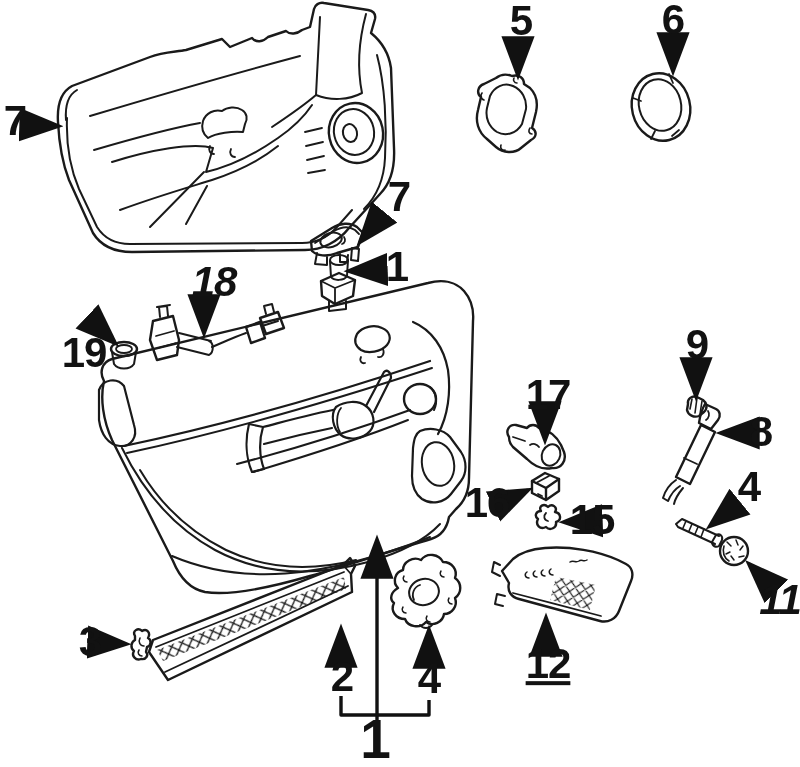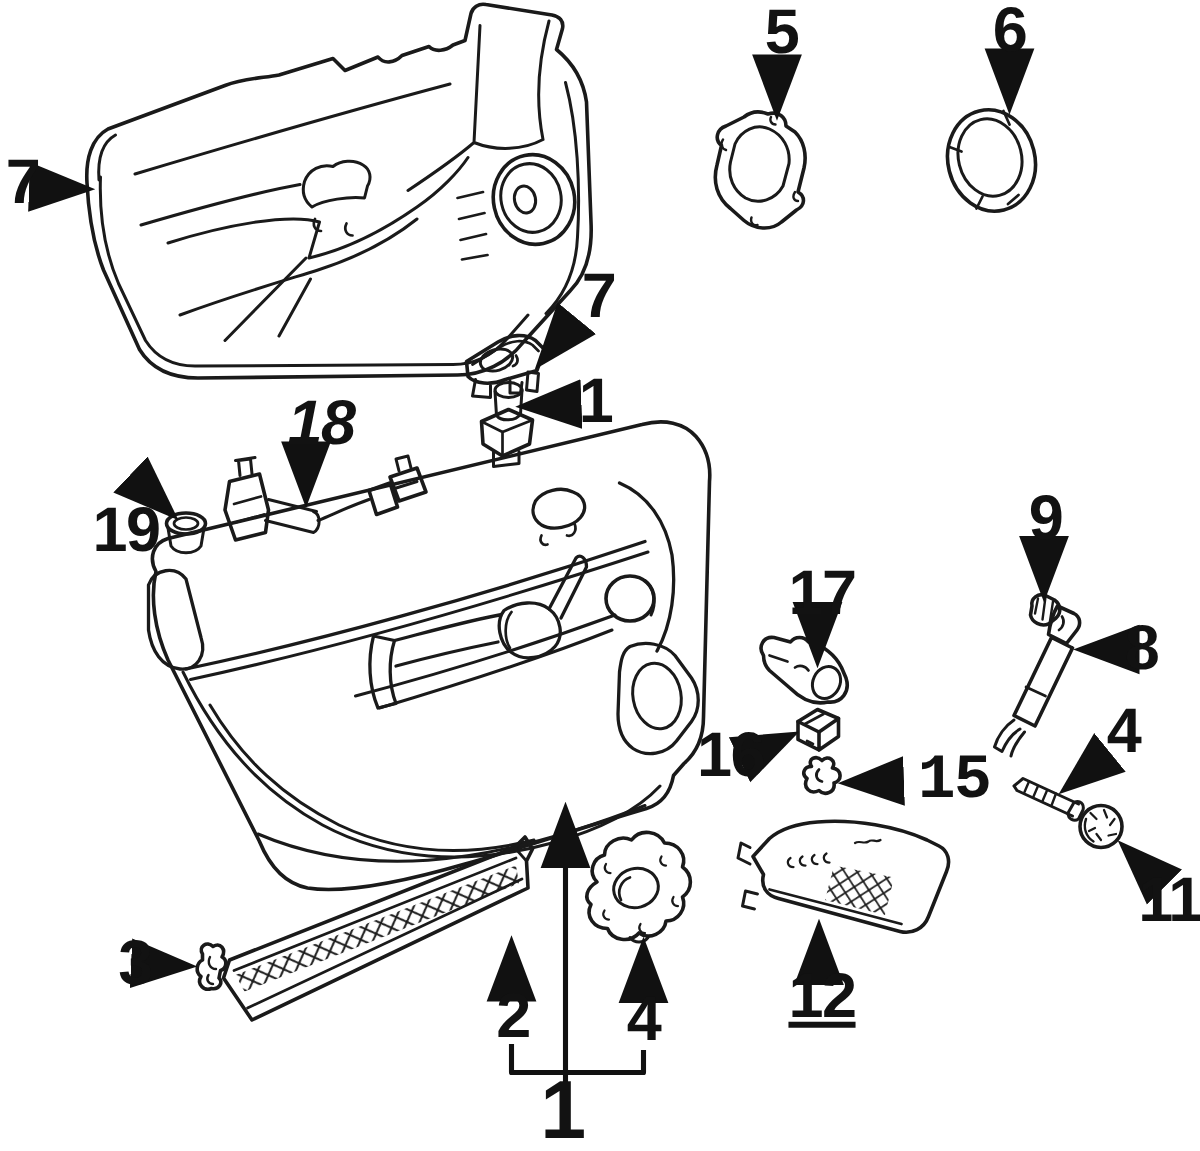--- a/index.html
+++ b/index.html
@@ -282,23 +282,23 @@
       <div class="callout" data-ref="5" style="left: 521px; top: 22px;">5</div>
       <div class="callout" data-ref="6" style="left: 673px; top: 21px;">6</div>
       <div class="callout" data-ref="14" style="left: 399px; top: 198px;">7</div>
       <div class="callout" data-ref="13" style="left: 397px; top: 268px;">1</div>
       <div class="callout" data-ref="18" style="left: 214px; top: 283px; font-style: italic;">18</div>
       <div class="callout" data-ref="19" style="left: 84px; top: 322px; margin-top: 32px;">19</div>
       <div class="callout" data-ref="17" style="left: 548px; top: 396px;">17</div>
       <div class="callout" data-ref="9" style="left: 697px; top: 346px;">9</div>
       <div class="callout" data-ref="8" style="left: 761px; top: 433px;">8</div>
       <div class="callout" data-ref="10" style="left: 749px; top: 488px;">4</div>
-      <div class="callout" data-ref="11" style="left: 780px; top: 601px;">11</div>
+      <div class="callout" data-ref="11" style="left: 780px; top: 601px; font-style: italic;">11</div>
       <div class="callout" data-ref="16" style="left: 487px; top: 504px;">16</div>
-      <div class="callout" data-ref="15" style="left: 636px; top: 521px; font-family: Liberation Mono, monospace;">15</div>
+      <div class="callout" data-ref="15" style="left: 592px; top: 521px;">15</div>
       <div class="callout" data-ref="12" style="left: 548px; top: 665px; text-decoration: underline;">12</div>
       <div class="callout" data-ref="3" style="left: 90px; top: 643px;">3</div>
       <div class="callout" data-ref="2" style="left: 342px; top: 678px;">2</div>
       <div class="callout" data-ref="4" style="left: 429px; top: 680px;">4</div>
       <div class="callout" data-ref="1" style="left: 375px; top: 741px;">1</div>
     </div>
 
 </div>
 
 </body></html>

